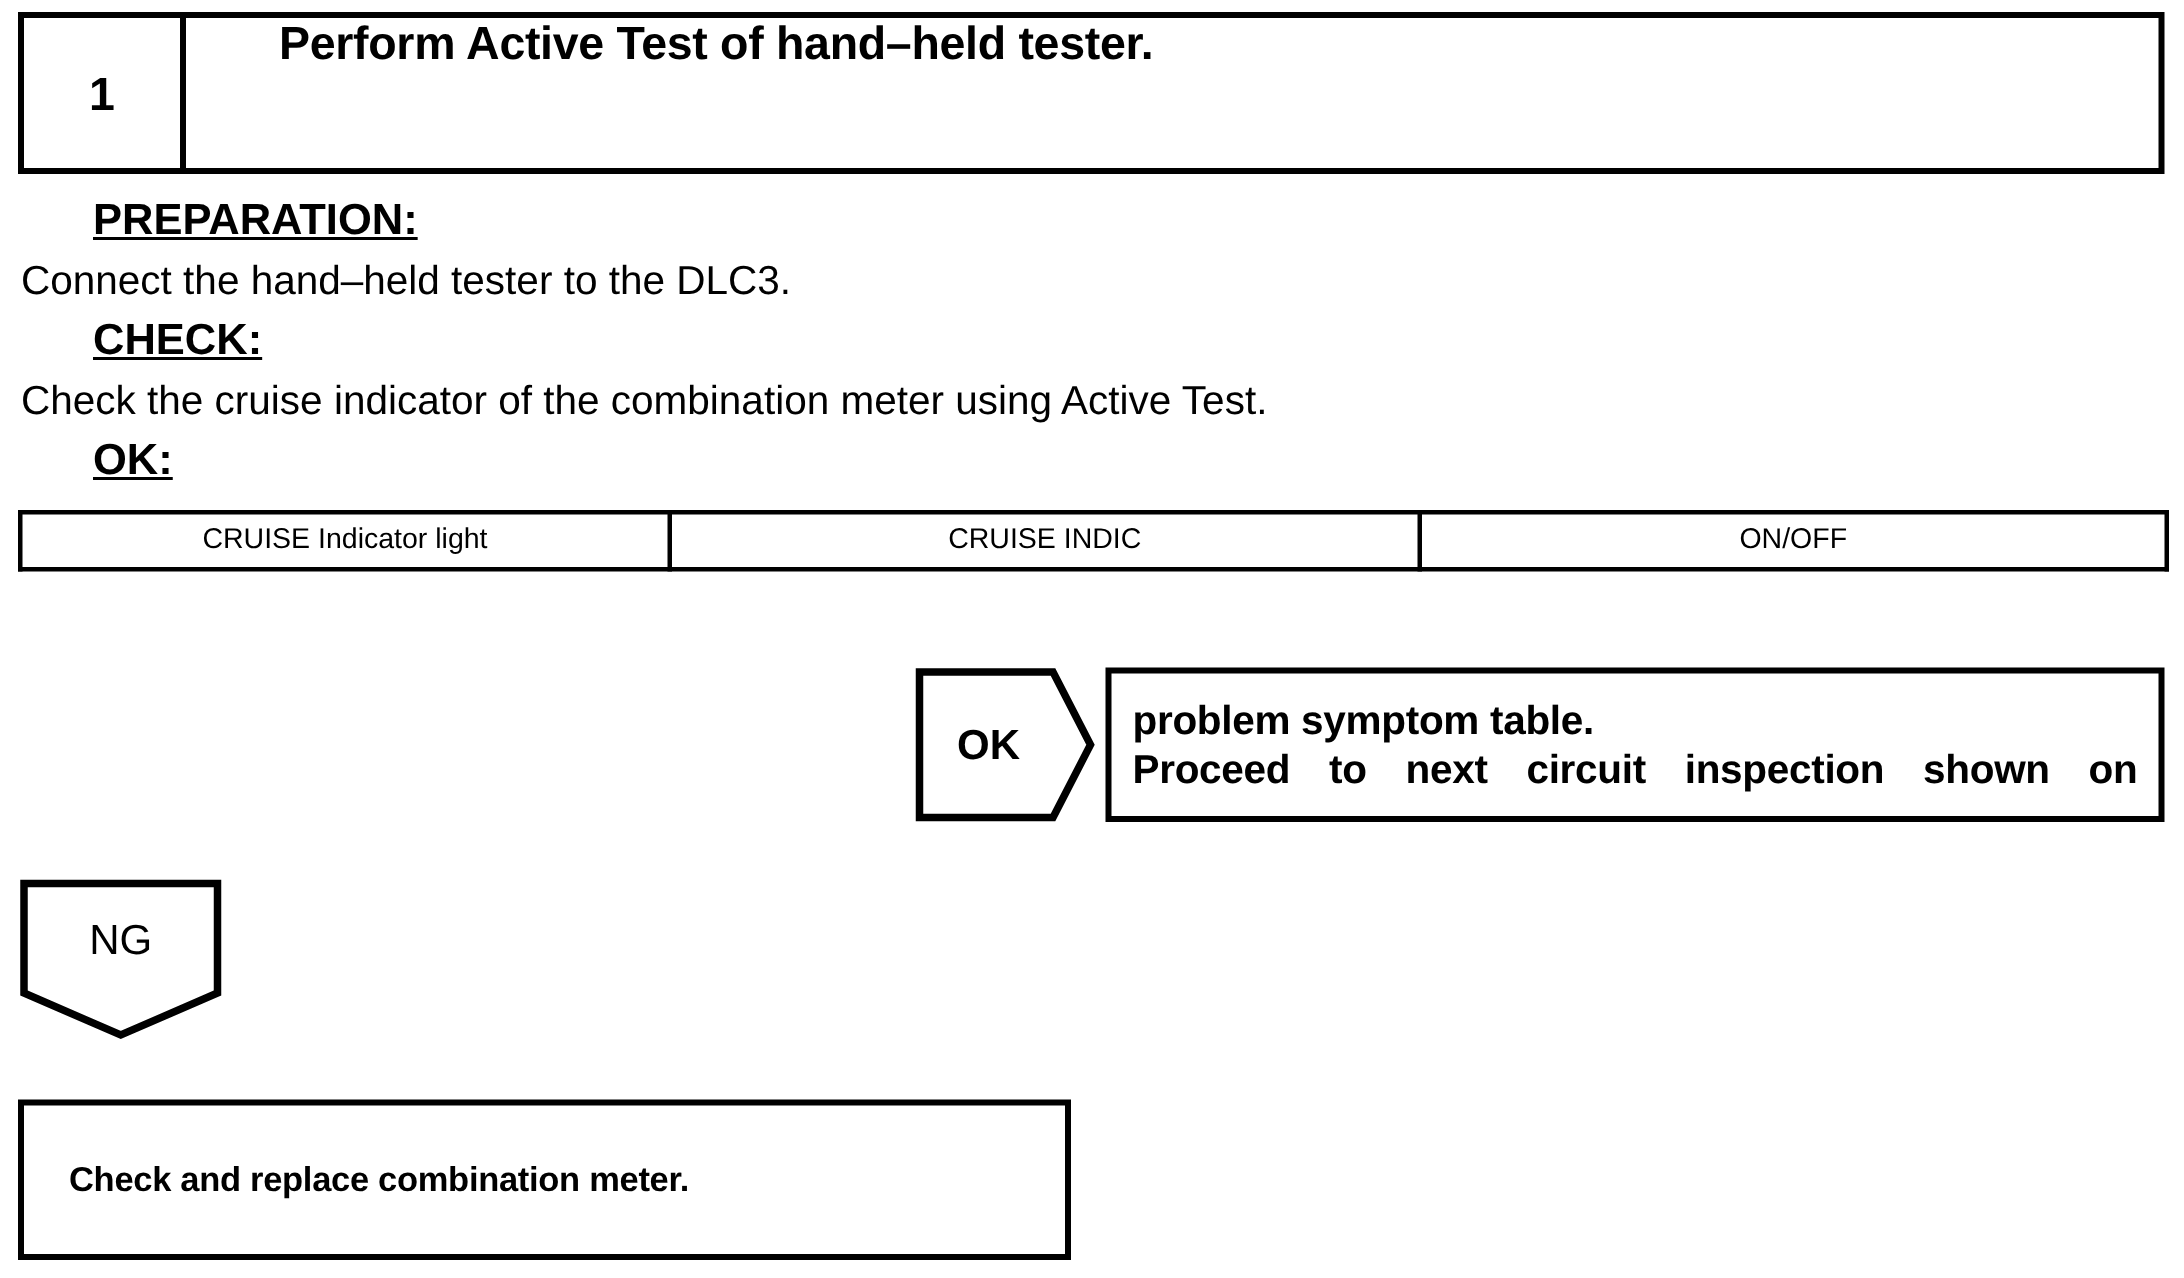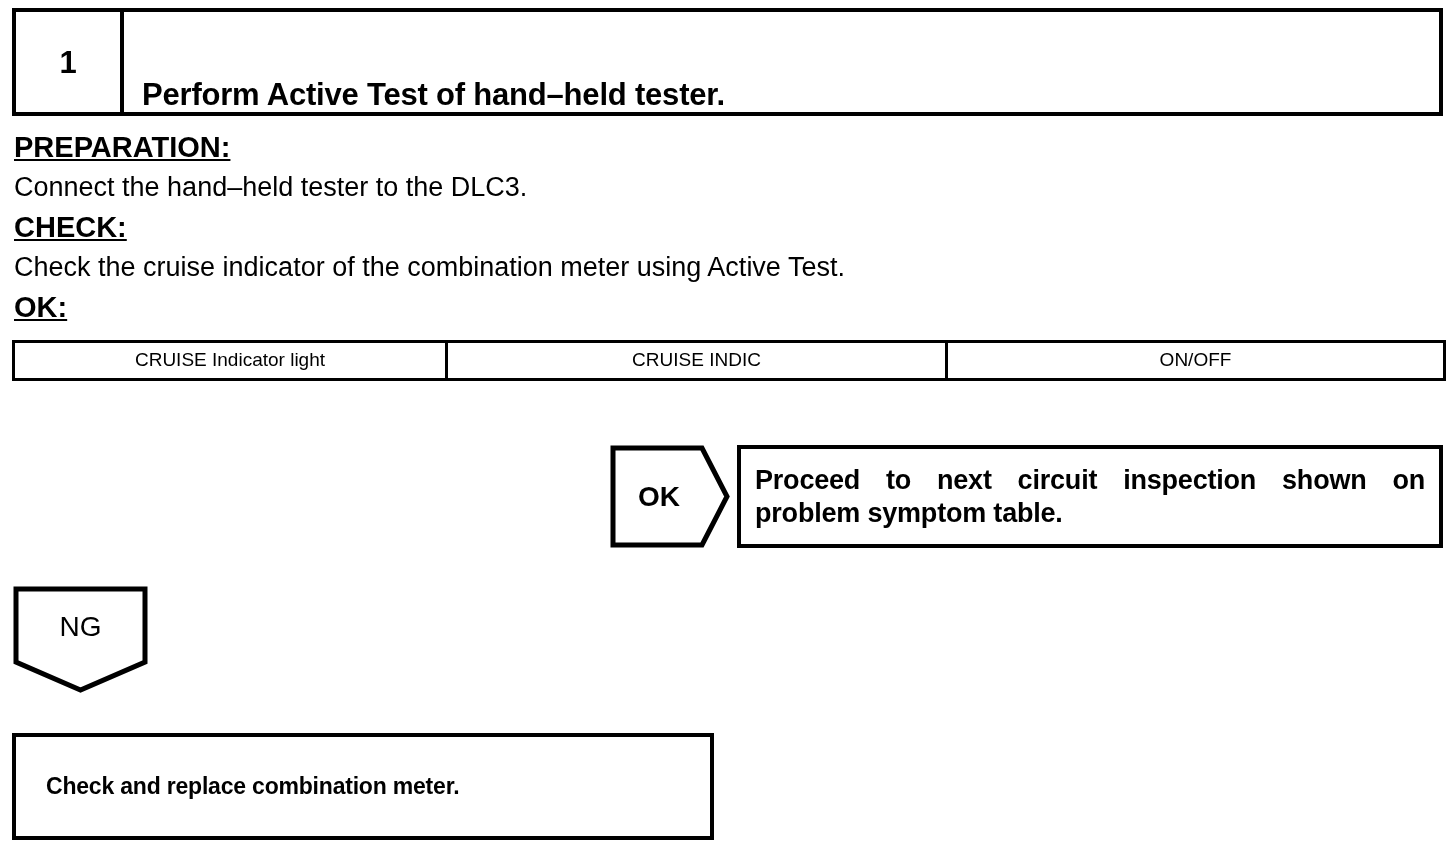--- a/index.html
+++ b/index.html
@@ -38,23 +38,24 @@
     justify-content: center;
   }
   .step-number {
     font-size: 31px;
     font-weight: bold;
     line-height: 1;
   }
   .step-title-cell {
     flex: 1;
     display: flex;
-    align-items: flex-end;
+    align-items: flex-start;
     padding-left: 18px;
     box-sizing: border-box;
+    margin-left: 44px;
   }
   .step-title {
     font-size: 31px;
     font-weight: bold;
     line-height: 1.1;
     letter-spacing: -0.2px;
   }
 
   
   .body-block {
@@ -68,20 +69,21 @@
     font-weight: bold;
     line-height: 40px;
     text-decoration: underline;
     text-underline-offset: 2px;
     display: inline-block;
     white-space: nowrap;
   }
   .sec-heading-row {
     line-height: 40px;
     height: 40px;
+    margin-left: 48px;
   }
   .sec-text {
     font-size: 27px;
     font-weight: normal;
     line-height: 40px;
     height: 40px;
     white-space: nowrap;
   }
 
   
@@ -234,22 +236,22 @@
 </table>
 
 <div class="ok-chevron">
   <svg width="120" height="103" viewBox="0 0 120 103" xmlns="http://www.w3.org/2000/svg">
     <polygon points="3,3 92,3 117,51.5 92,100 3,100" fill="#ffffff" stroke="#000000" stroke-width="5" stroke-linejoin="miter"></polygon>
   </svg>
 </div>
 <div class="ok-label">OK</div>
 
 <div class="proceed-box">
+  <div class="proceed-line">problem symptom table.</div>
   <div class="proceed-line proceed-line-justified">Proceed to next circuit inspection shown on</div>
-  <div class="proceed-line">problem symptom table.</div>
 </div>
 
 <div class="ng-pentagon">
   <svg width="135" height="107" viewBox="0 0 135 107" xmlns="http://www.w3.org/2000/svg">
     <polygon points="3,3 132,3 132,76 67.5,104 3,76" fill="#ffffff" stroke="#000000" stroke-width="5" stroke-linejoin="miter"></polygon>
   </svg>
 </div>
 <div class="ng-label">NG</div>
 
 <div class="action-box">

